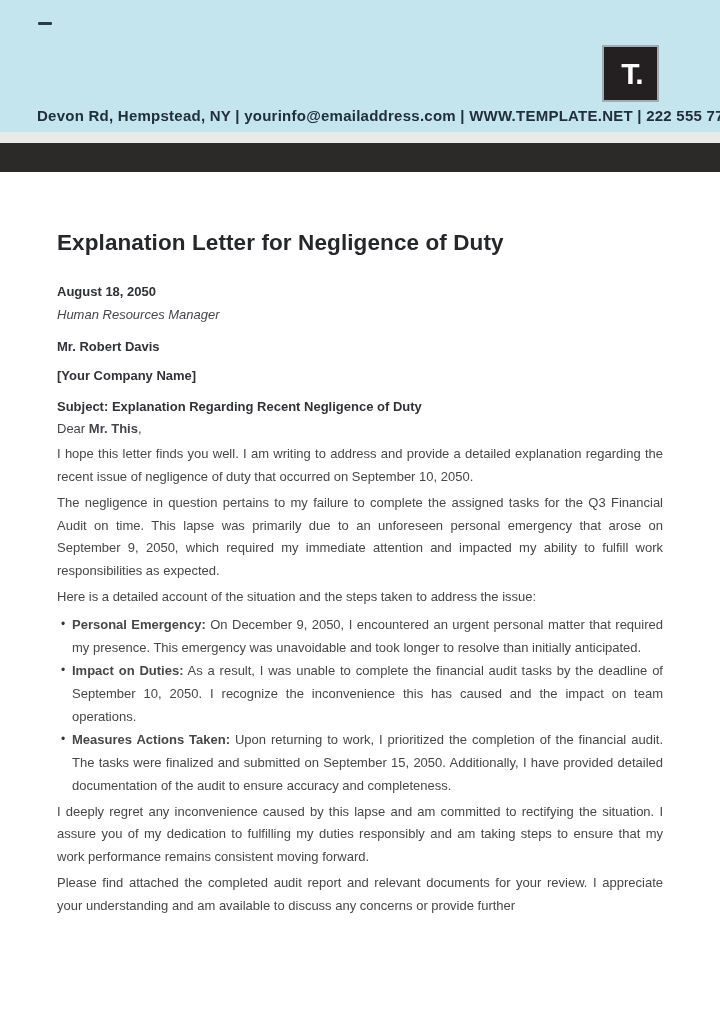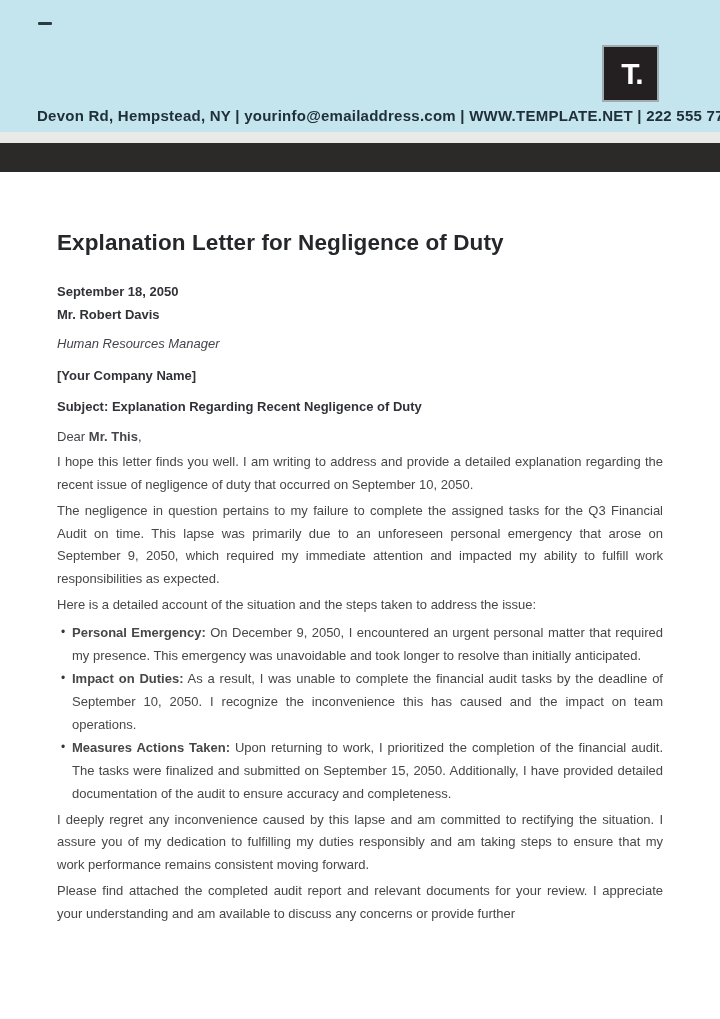--- a/index.html
+++ b/index.html
@@ -39,21 +39,21 @@
     color:#26272b; letter-spacing:0.1px; font-weight:bold;
   }
   .meta { font-size:13px; line-height:20px; color:#313237; }
   .bold { font-weight:bold; }
   .italic { font-style:italic; font-weight:normal; color:#43444a; }
   .m-date       { margin-bottom:3px; }
   .m-recipient  { margin-bottom:9px; }
   .m-role       { margin-bottom:12px; }
   .m-company    { margin-bottom:11px; }
   .m-address    { margin-bottom:2px; }
-  .m-subject    { margin-bottom:10px; }
+  .m-subject    { margin-bottom:2px; }
   .m-salutation { margin-bottom:4px; color:#45464b; }
   .bodyp {
     font-size:13px; line-height:22.5px; color:#474747;
     text-align:justify; margin-bottom:4px;
   }
   ul.points { list-style:none; margin:0 0 4px 0; }
   ul.points li {
     position:relative; padding-left:15px; margin-bottom:0;
     font-size:13px; line-height:23px; color:#474747; text-align:justify;
   }
@@ -74,23 +74,23 @@
     </div>
     <div class="contact">Devon Rd, Hempstead, NY | yourinfo@emailaddress.com | WWW.TEMPLATE.NET | 222 555 7777</div>
   </header>
 
   <div class="band"></div>
   <div class="darkbar"></div>
 
   <main>
     <h1>Explanation Letter for Negligence of Duty</h1>
 
-    <p class="meta bold m-date">September 18, 2050</p>
+    <p class="meta bold m-date">August 18, 2050</p>
+    <p class="meta italic m-role">Human Resources Manager</p>
     <p class="meta bold m-recipient">Mr. Robert Davis</p>
-    <p class="meta italic m-role">Human Resources Manager</p>
     <p class="meta bold m-company">[Your Company Name]</p>
     <p class="meta bold m-subject">Subject: Explanation Regarding Recent Negligence of Duty</p>
 
     <p class="meta m-salutation"><span>Dear </span><span class="bold">Mr. This</span><span>,</span></p>
 
     <p class="bodyp">I hope this letter finds you well. I am writing to address and provide a detailed explanation regarding the recent issue of negligence of duty that occurred on September 10, 2050.</p>
     <p class="bodyp">The negligence in question pertains to my failure to complete the assigned tasks for the Q3 Financial Audit on time. This lapse was primarily due to an unforeseen personal emergency that arose on September 9, 2050, which required my immediate attention and impacted my ability to fulfill work responsibilities as expected.</p>
     <p class="bodyp">Here is a detailed account of the situation and the steps taken to address the issue:</p>
 
     <ul class="points">

